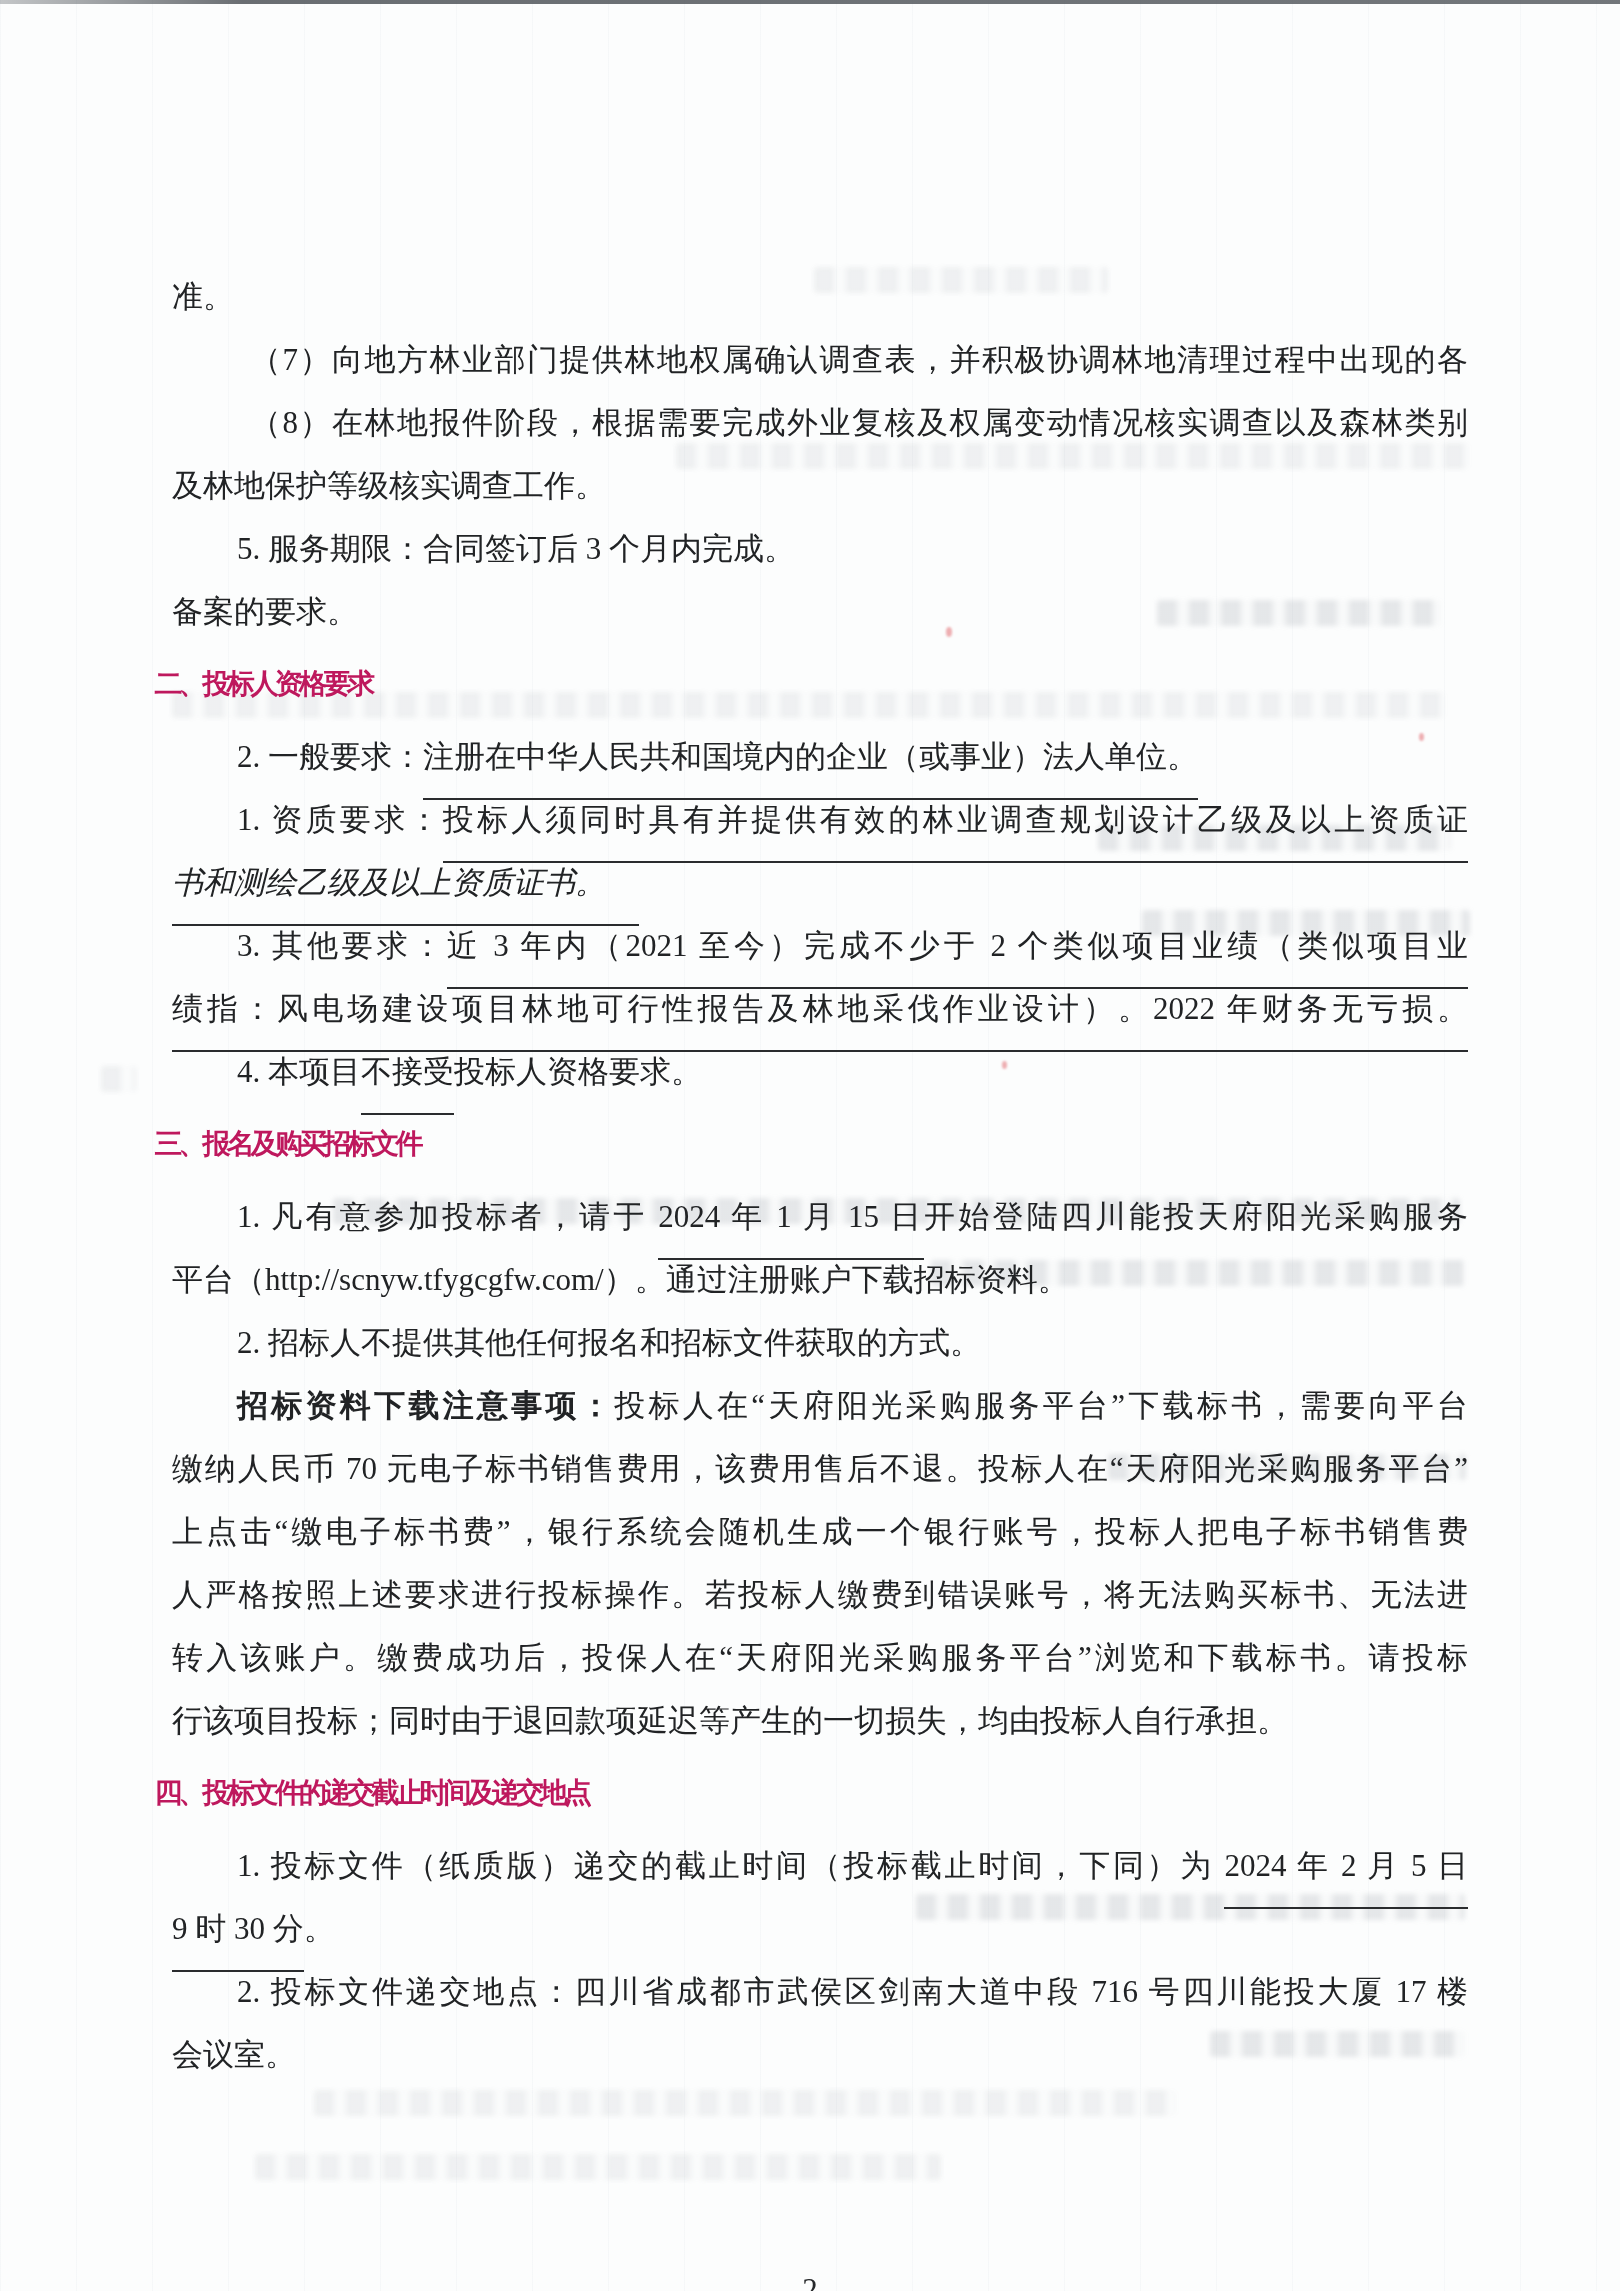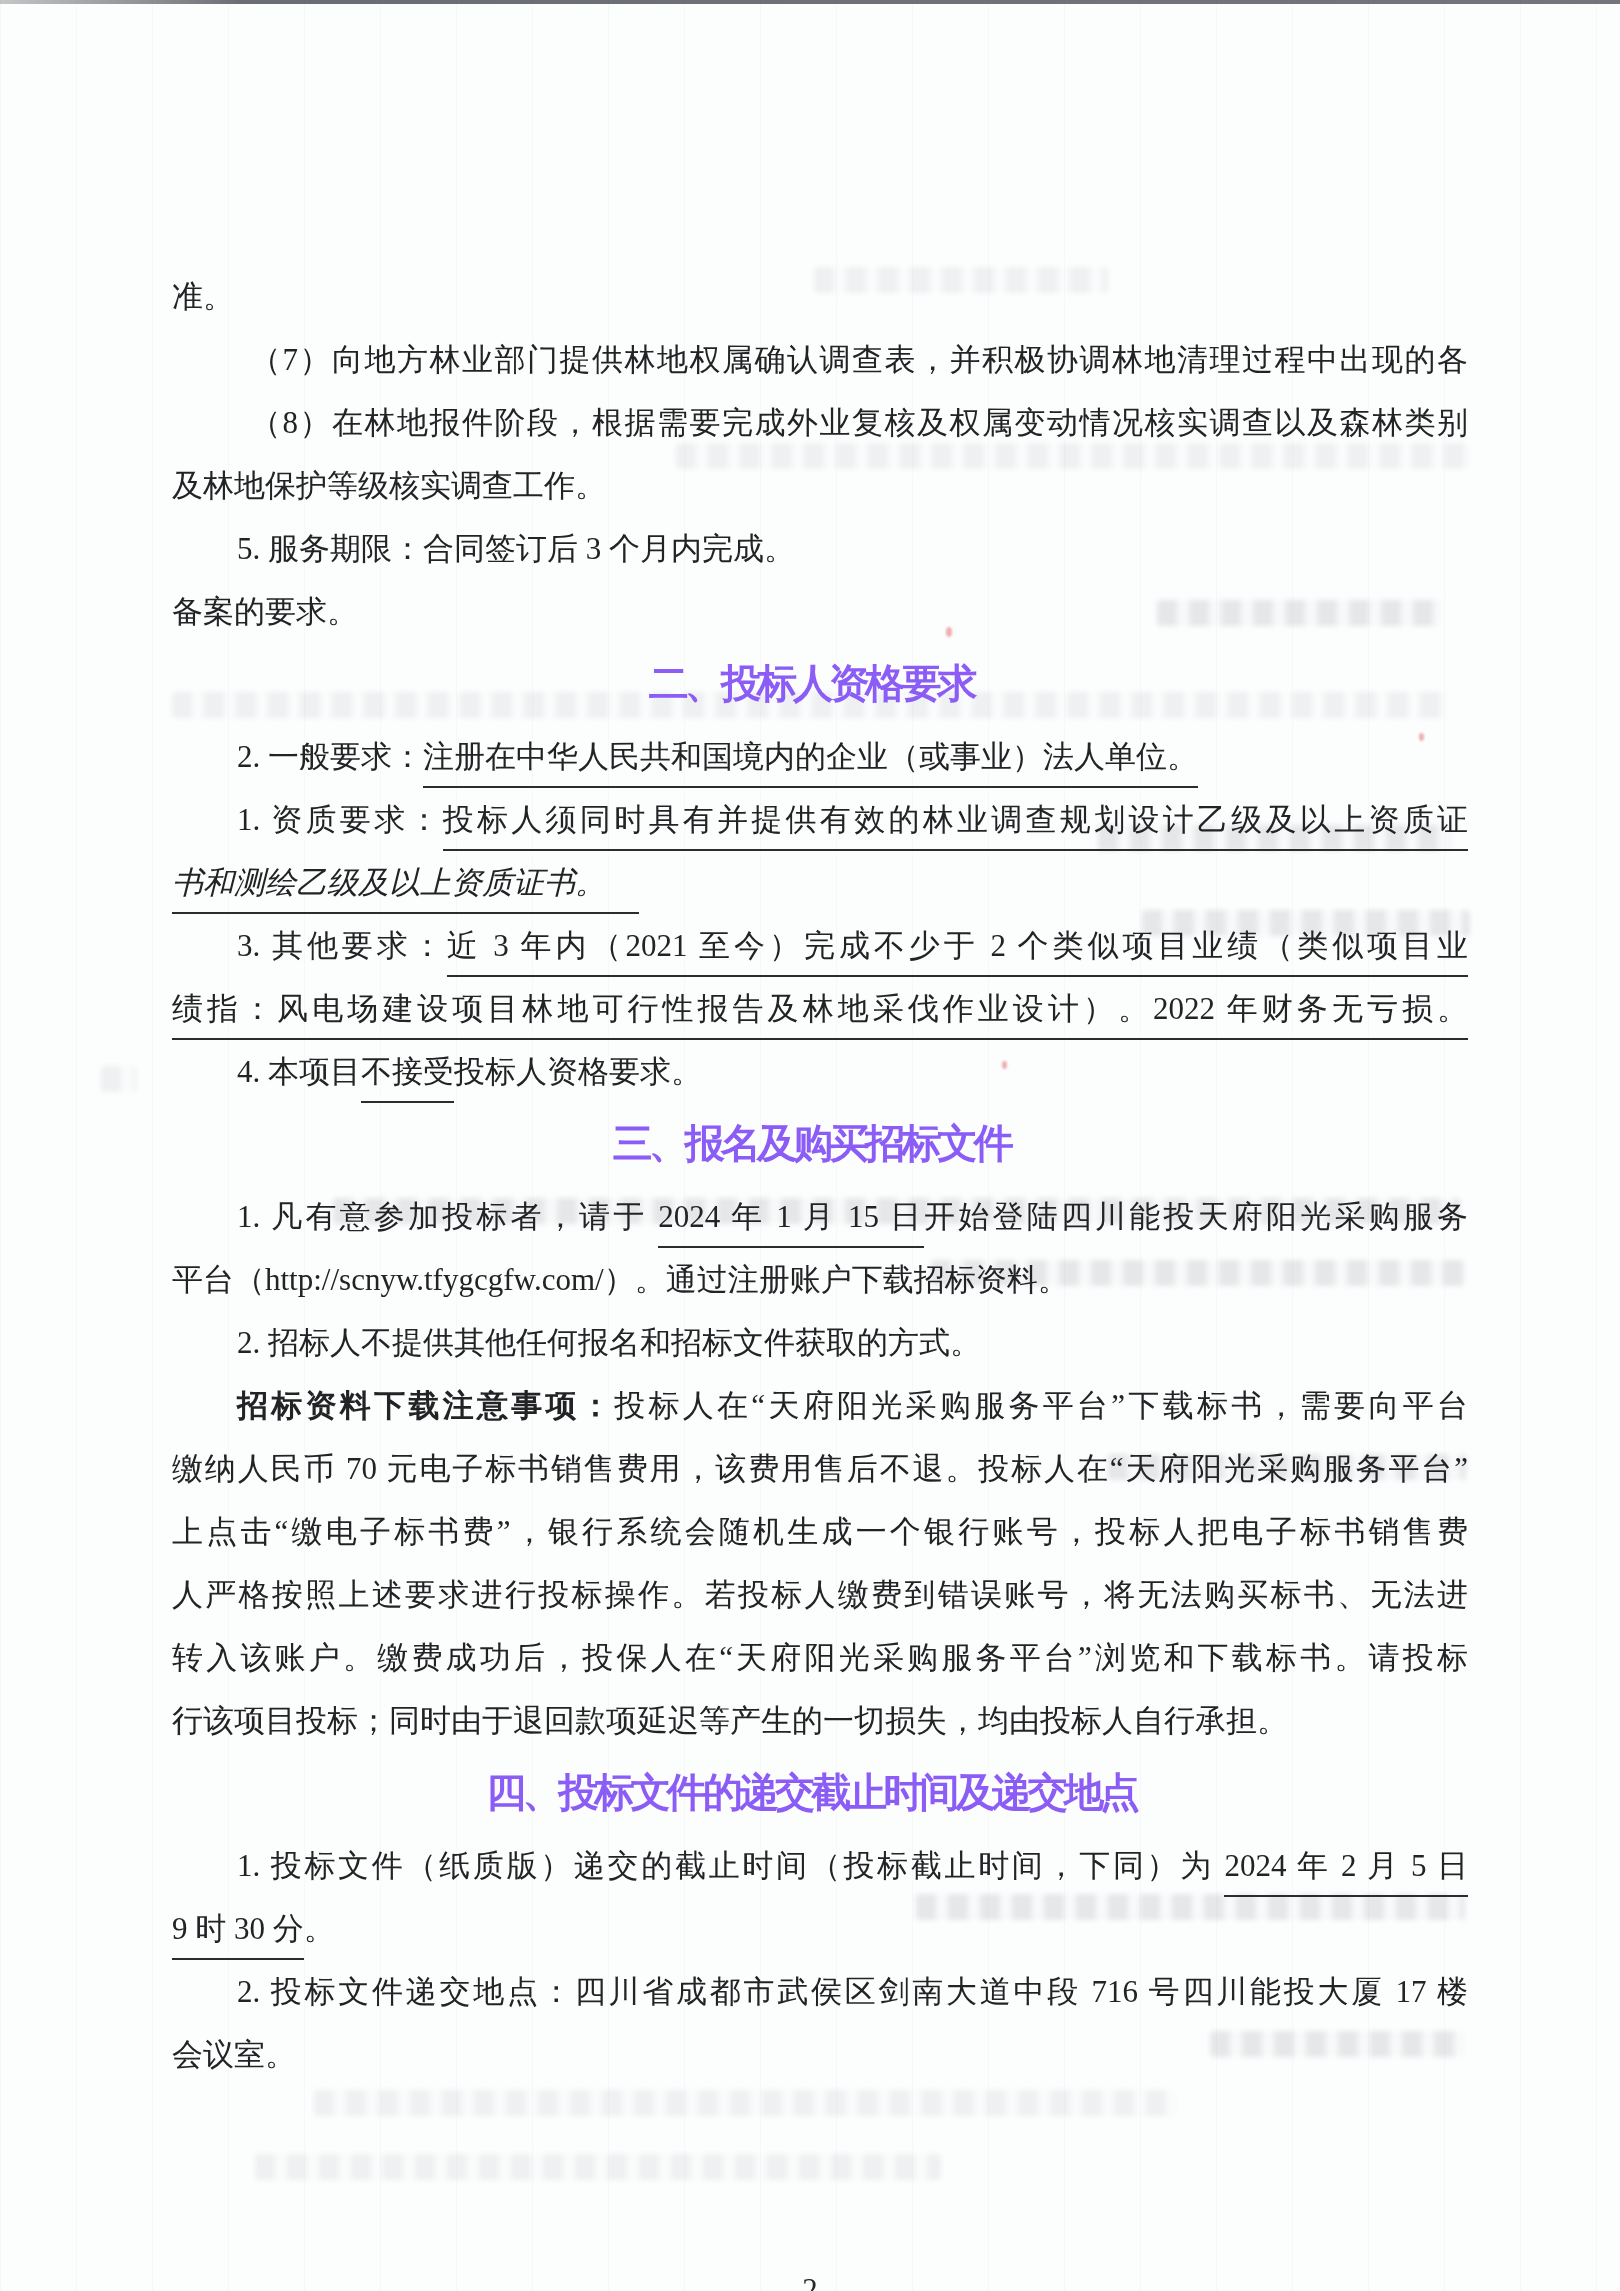--- a/index.html
+++ b/index.html
@@ -34,22 +34,22 @@
   .ghost.lite{opacity:.6;}
   .speck{position:absolute;z-index:0;background:rgba(225,110,115,.55);border-radius:50%;filter:blur(1px);}
   .doc{
     position:absolute;left:172px;top:265px;width:1296px;z-index:2;
     font-size:31px;color:#212325;
   }
   .ln{min-height:63px;line-height:63px;}
   .ind66{padding-left:65px;}
   .ind80{padding-left:78px;}
   .just{text-align:justify;text-align-last:justify;text-justify:inter-character;}
-  .hd{height:82px;line-height:82px;font-weight:bold;font-size:40px;letter-spacing:-3.9px;margin-left:-17.6px;color:#8b5cf6;text-align:center;}
-  .u{border-bottom:2.9px solid #2a2c2e;padding-bottom:12px;}
+  .hd{height:82px;line-height:82px;font-weight:bold;font-size:28px;letter-spacing:-3.9px;margin-left:-17.6px;color:#be185d;}
+  .u{border-bottom:2.9px solid #2a2c2e;padding-bottom:24px;}
   .ulext{padding-right:33px;font-style:italic;}
   .bold{font-weight:bold;}
   .pagenum{
     position:absolute;left:0;right:0;top:2272px;z-index:2;
     text-align:center;font-size:31px;color:#26282a;
     font-family:"Liberation Serif","DejaVu Serif",serif;
   }
 </style>
 </head>
 <body>

